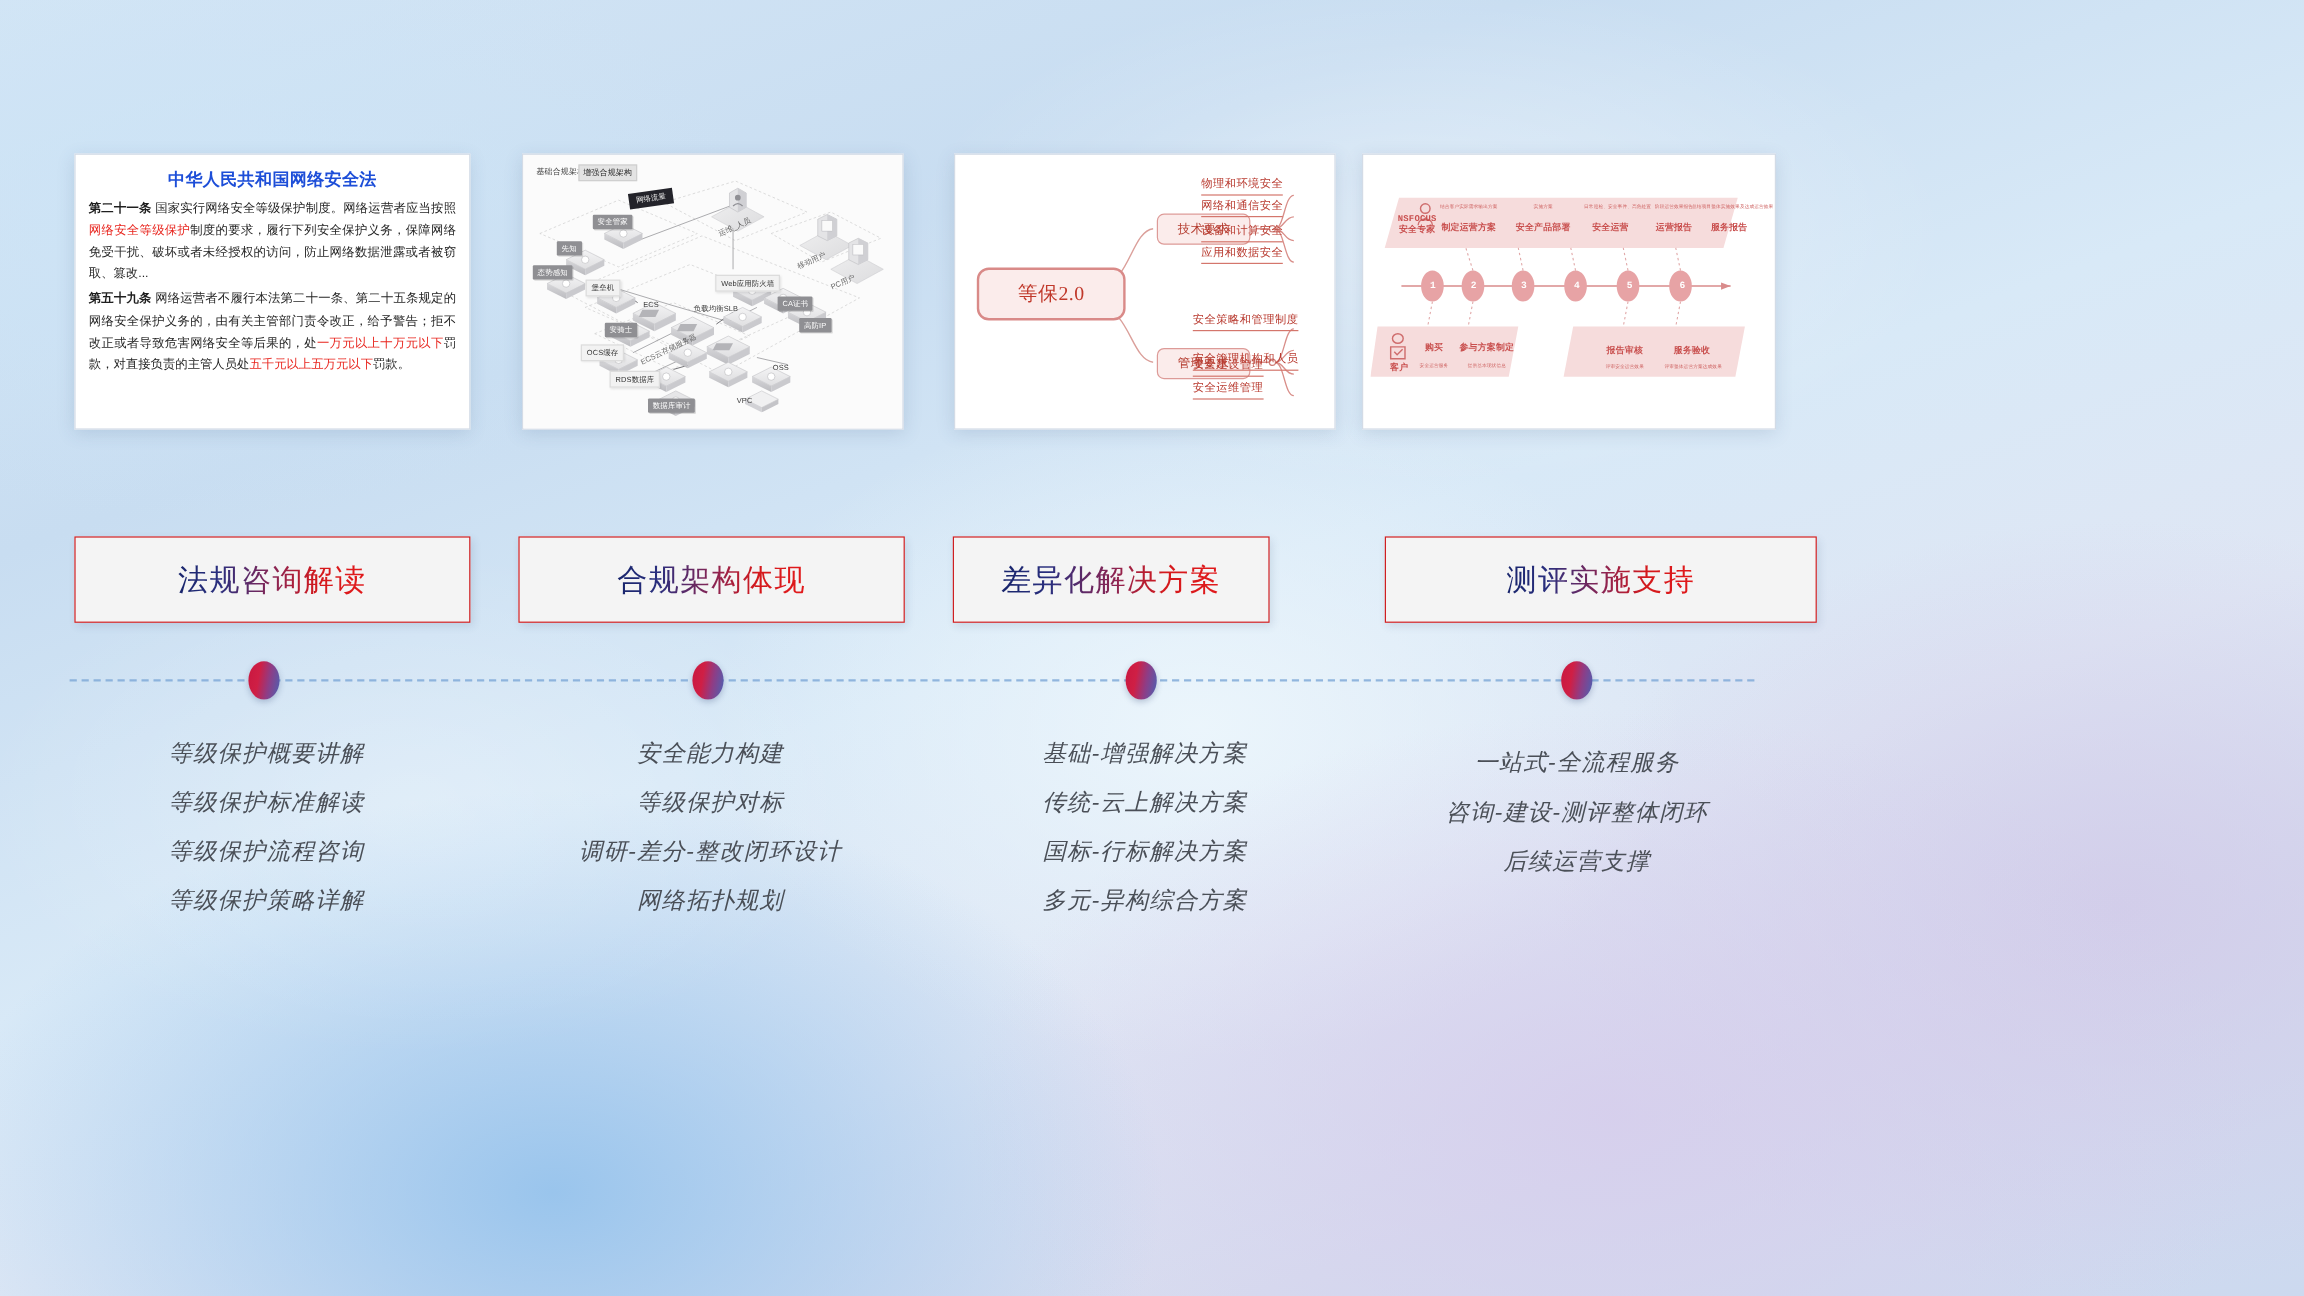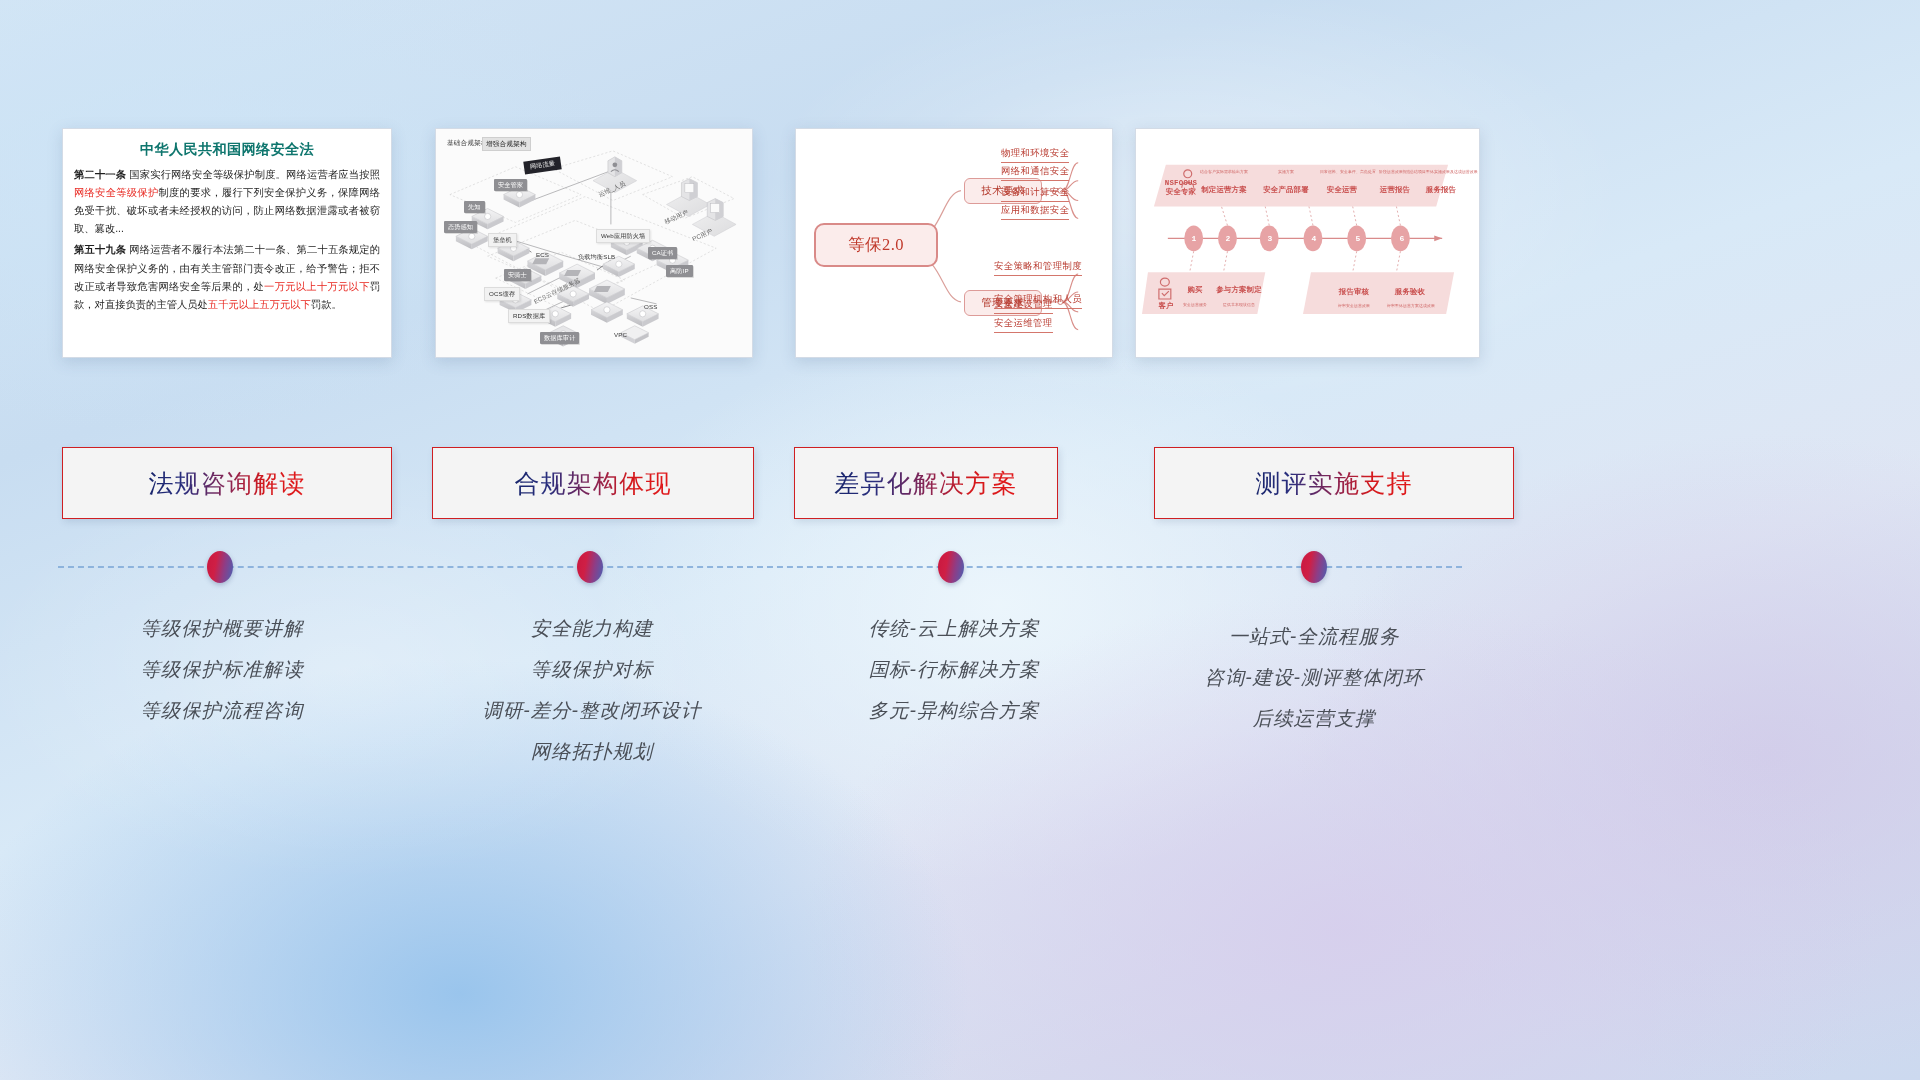--- a/index.html
+++ b/index.html
@@ -34,21 +34,21 @@
     position: absolute;
     background: #fff;
     border: 1px solid #d3dbe6;
     box-shadow: 0 4px 14px rgba(60,90,130,.17);
     overflow: hidden;
   }
 
   
   #card-law { left: 62px; top: 128px; width: 330px; height: 230px; padding: 11px 11px 8px; }
   .law-title {
-    text-align: center; font-weight: 700; font-size: 14.2px; color: #0f766e;
+    text-align: center; font-weight: 700; font-size: 14.2px; color: #1d4ed8;
     letter-spacing: .3px; margin-bottom: 7px;
   }
   .law-p { font-size: 10.3px; line-height: 1.76; color: #1f1f1f; text-align: justify; }
   .law-p + .law-p { margin-top: 3px; }
   .law-art { font-weight: 700; }
   .law-red { color: #e8251e; }
 
   
   #card-arch { left: 435px; top: 128px; width: 318px; height: 230px; background:#fbfbfb; }
   #arch-canvas { position:absolute; inset:0; }
@@ -530,28 +530,30 @@
   <div id="tl-line"></div>
   <div class="tl-dot" style="left:207px;"></div>
   <div class="tl-dot" style="left:577px;"></div>
   <div class="tl-dot" style="left:938px;"></div>
   <div class="tl-dot" style="left:1301px;"></div>
 
   <ul class="blist" style="left:57px;">
     <li>等级保护概要讲解</li>
     <li>等级保护标准解读</li>
     <li>等级保护流程咨询</li>
+    <li>等级保护策略详解</li>
   </ul>
   <ul class="blist" style="left:427px;">
     <li>安全能力构建</li>
     <li>等级保护对标</li>
     <li>调研-差分-整改闭环设计</li>
     <li>网络拓扑规划</li>
   </ul>
   <ul class="blist" style="left:789px;">
+    <li>基础-增强解决方案</li>
     <li>传统-云上解决方案</li>
     <li>国标-行标解决方案</li>
     <li>多元-异构综合方案</li>
   </ul>
   <ul class="blist" style="left:1149px; top:616px;">
     <li>一站式-全流程服务</li>
     <li>咨询-建设-测评整体闭环</li>
     <li>后续运营支撑</li>
   </ul>
 

